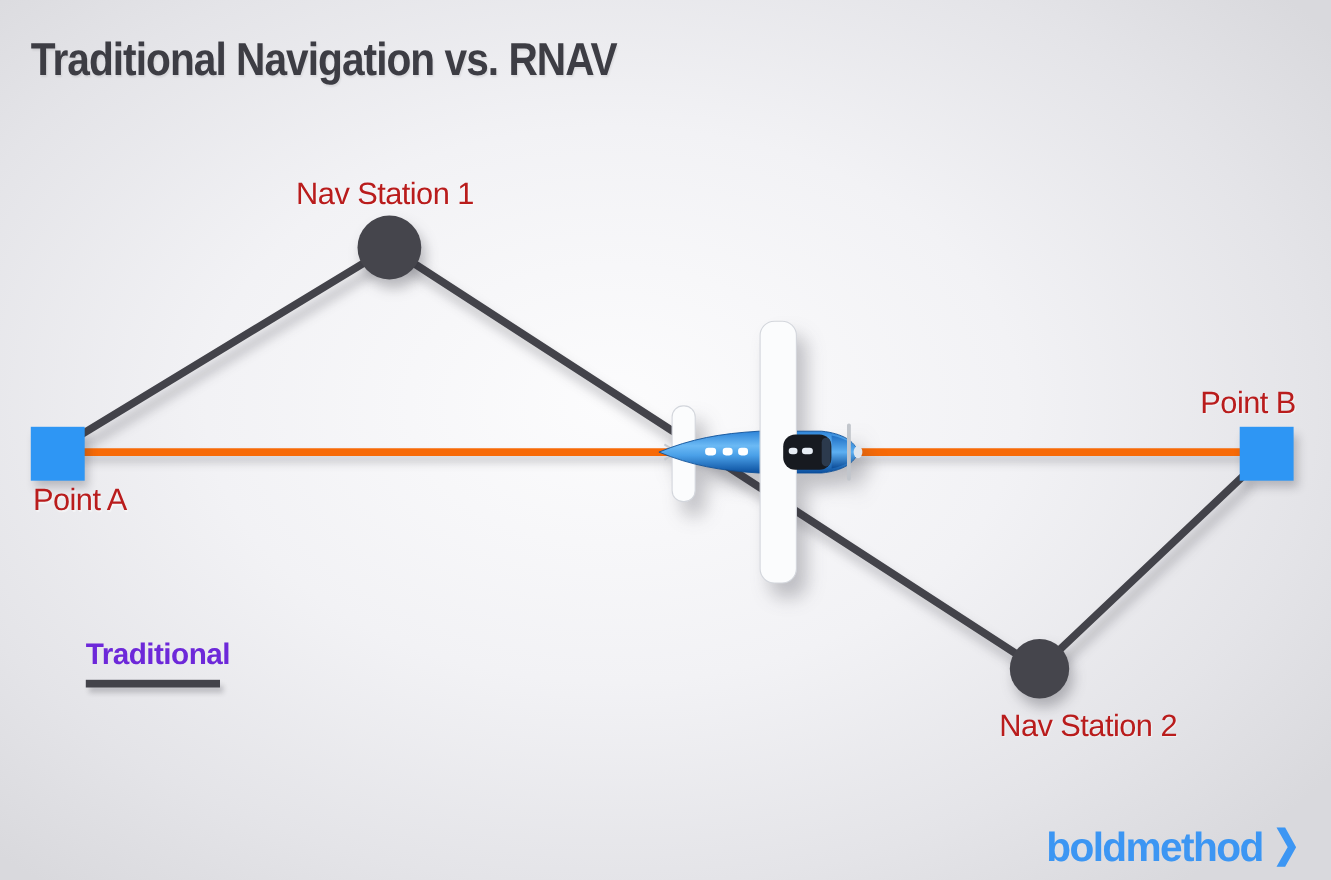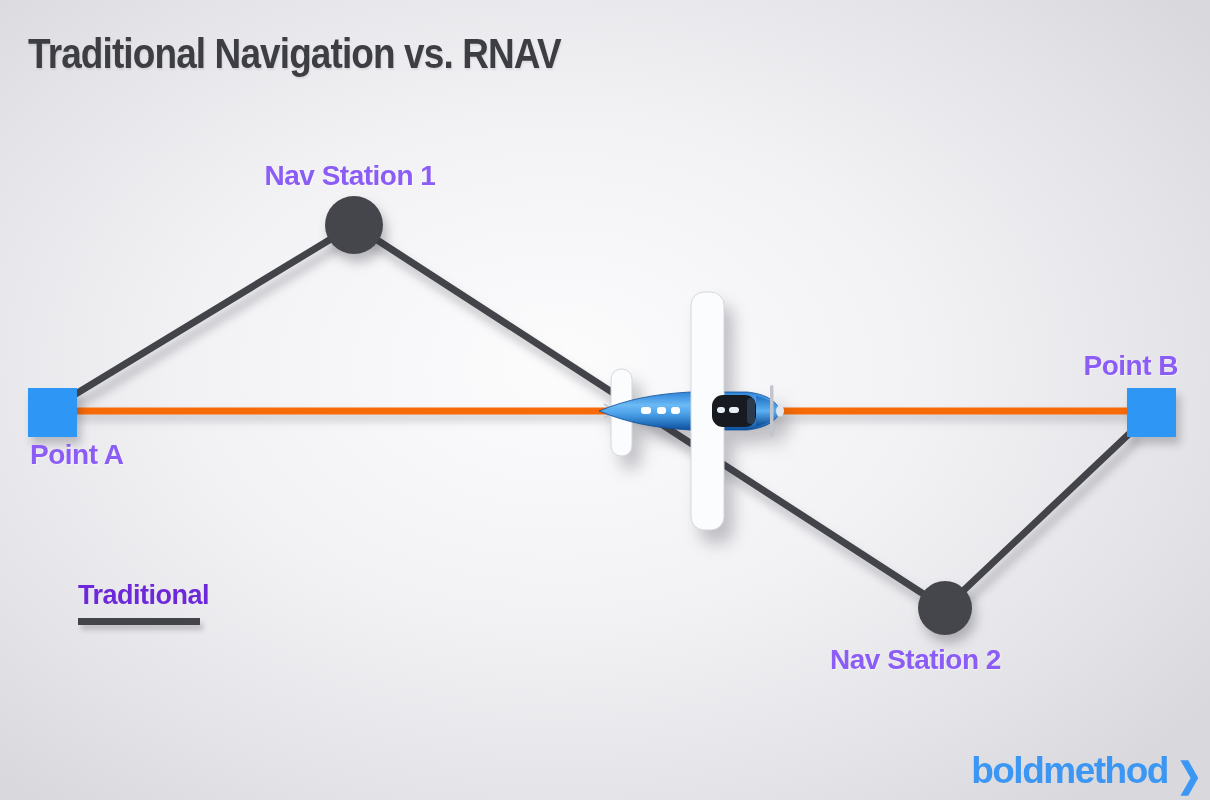--- a/index.html
+++ b/index.html
@@ -20,28 +20,28 @@
     color: #3d3d44;
     transform: scaleX(0.88);
     transform-origin: left center;
     white-space: nowrap;
     text-shadow: 1px 2px 2px rgba(0,0,0,0.08);
   }
 
   .node-label {
     position: absolute;
     font-size: 28px;
-    font-weight: 700;
+    font-weight: 400;
     letter-spacing: -0.5px;
-    color: #8b5cf6;
+    color: #b91c1c;
     white-space: nowrap;
     text-shadow: 1px 1px 1px rgba(255,255,255,0.5);
   }
   .label-nav1 { left: 230px; top: 160px; width: 240px; text-align: center; }
-  .label-nav2 { left: 830px; top: 644px; width: 240px; text-align: left; }
+  .label-nav2 { left: 830px; top: 644px; width: 240px; text-align: right; }
   .label-point-a { left: 30px; top: 439px; }
   .label-point-b { right: 32px; top: 350px; }
 
   .marker-square {
     position: absolute;
     width: 49px; height: 49px;
     background: #2e96f4;
     box-shadow: 4px 7px 8px rgba(40,40,50,0.25);
   }
   .marker-a { left: 28px; top: 388px; }
@@ -80,23 +80,23 @@
     width: 122px; height: 7px;
     margin-top: 7px;
     box-shadow: 3px 5px 5px rgba(40,40,50,0.22);
   }
   .swatch-traditional { background: #43434a; }
   .swatch-rnav { background: #f76a07; }
   .legend-item + .legend-item { margin-top: 52px; }
 
   .brand {
     position: absolute;
-    right: 8px; bottom: 8px;
+    right: 28px; bottom: 8px;
     display: flex;
-    align-items: flex-end;
+    align-items: flex-start;
   }
   .brand-name {
     font-size: 37px;
     font-weight: 700;
     letter-spacing: -1.5px;
     color: #3c96f3;
   }
   .brand-chevron {
     font-size: 30px;
     font-weight: 700;

